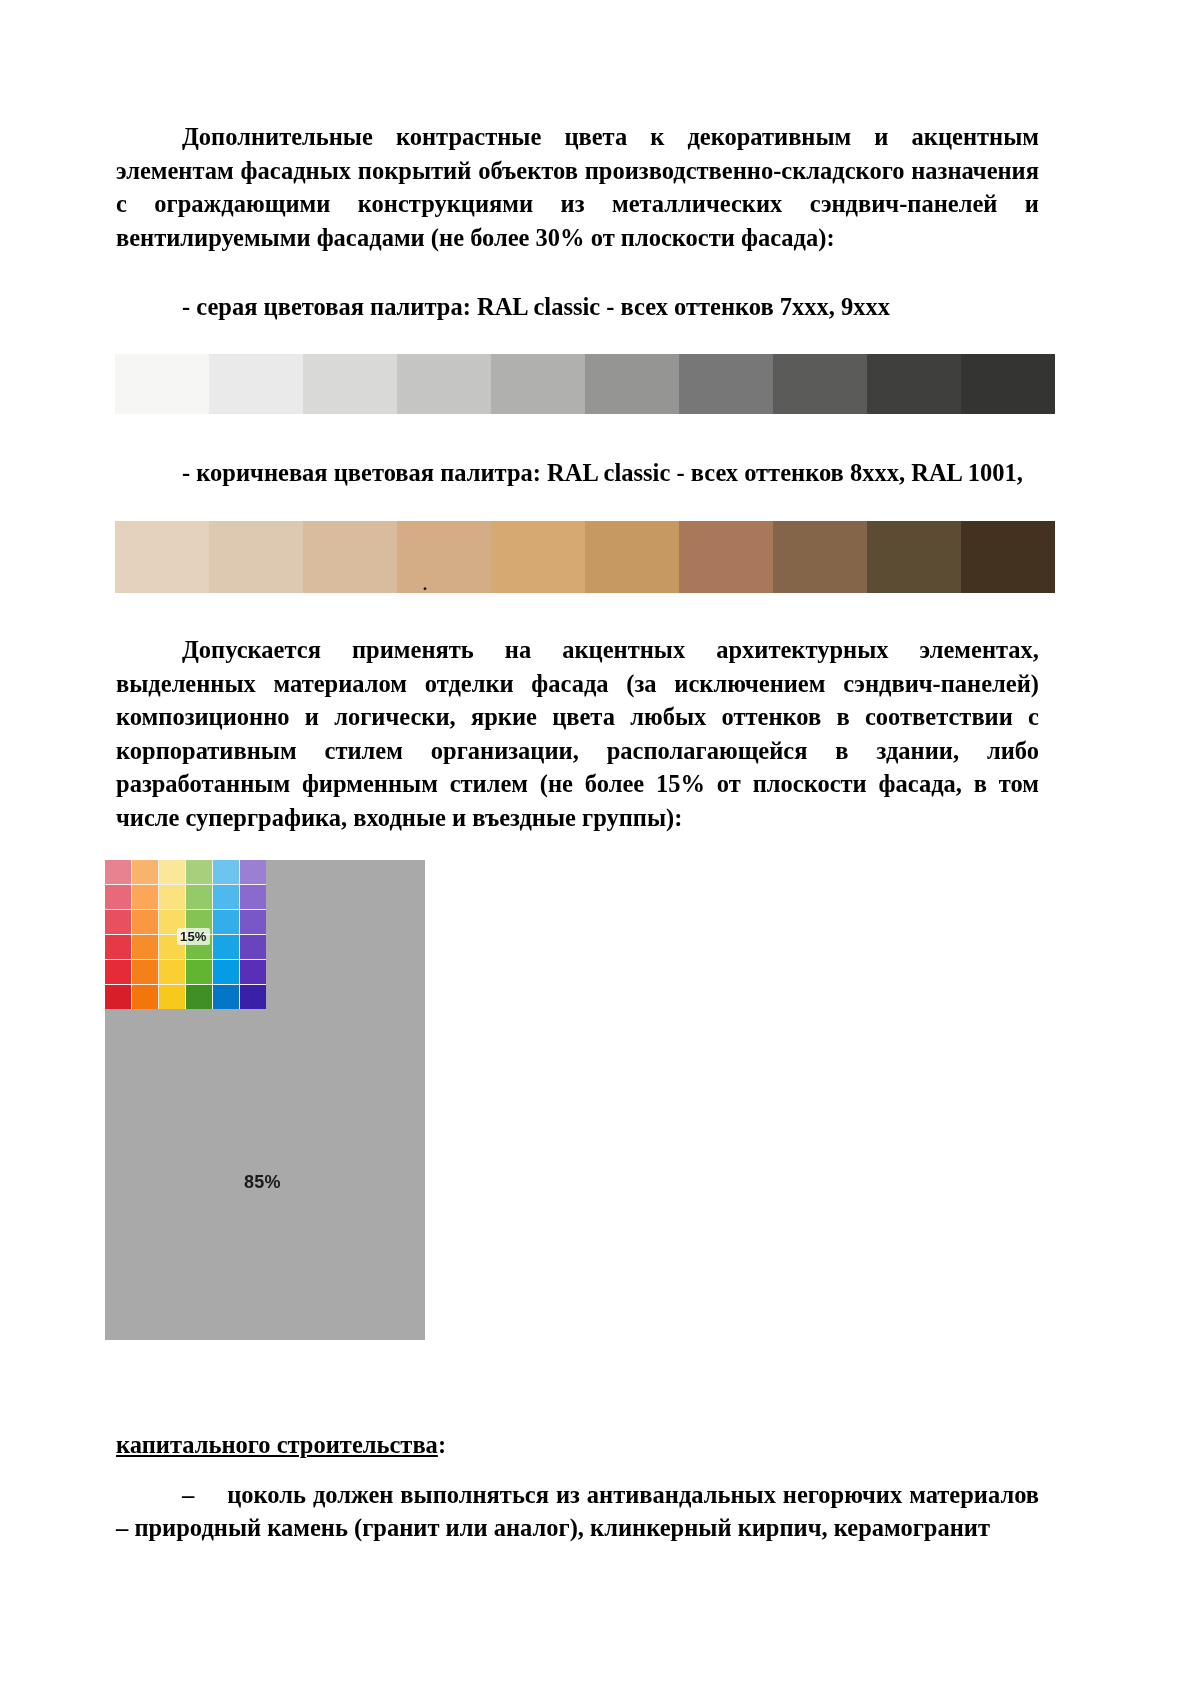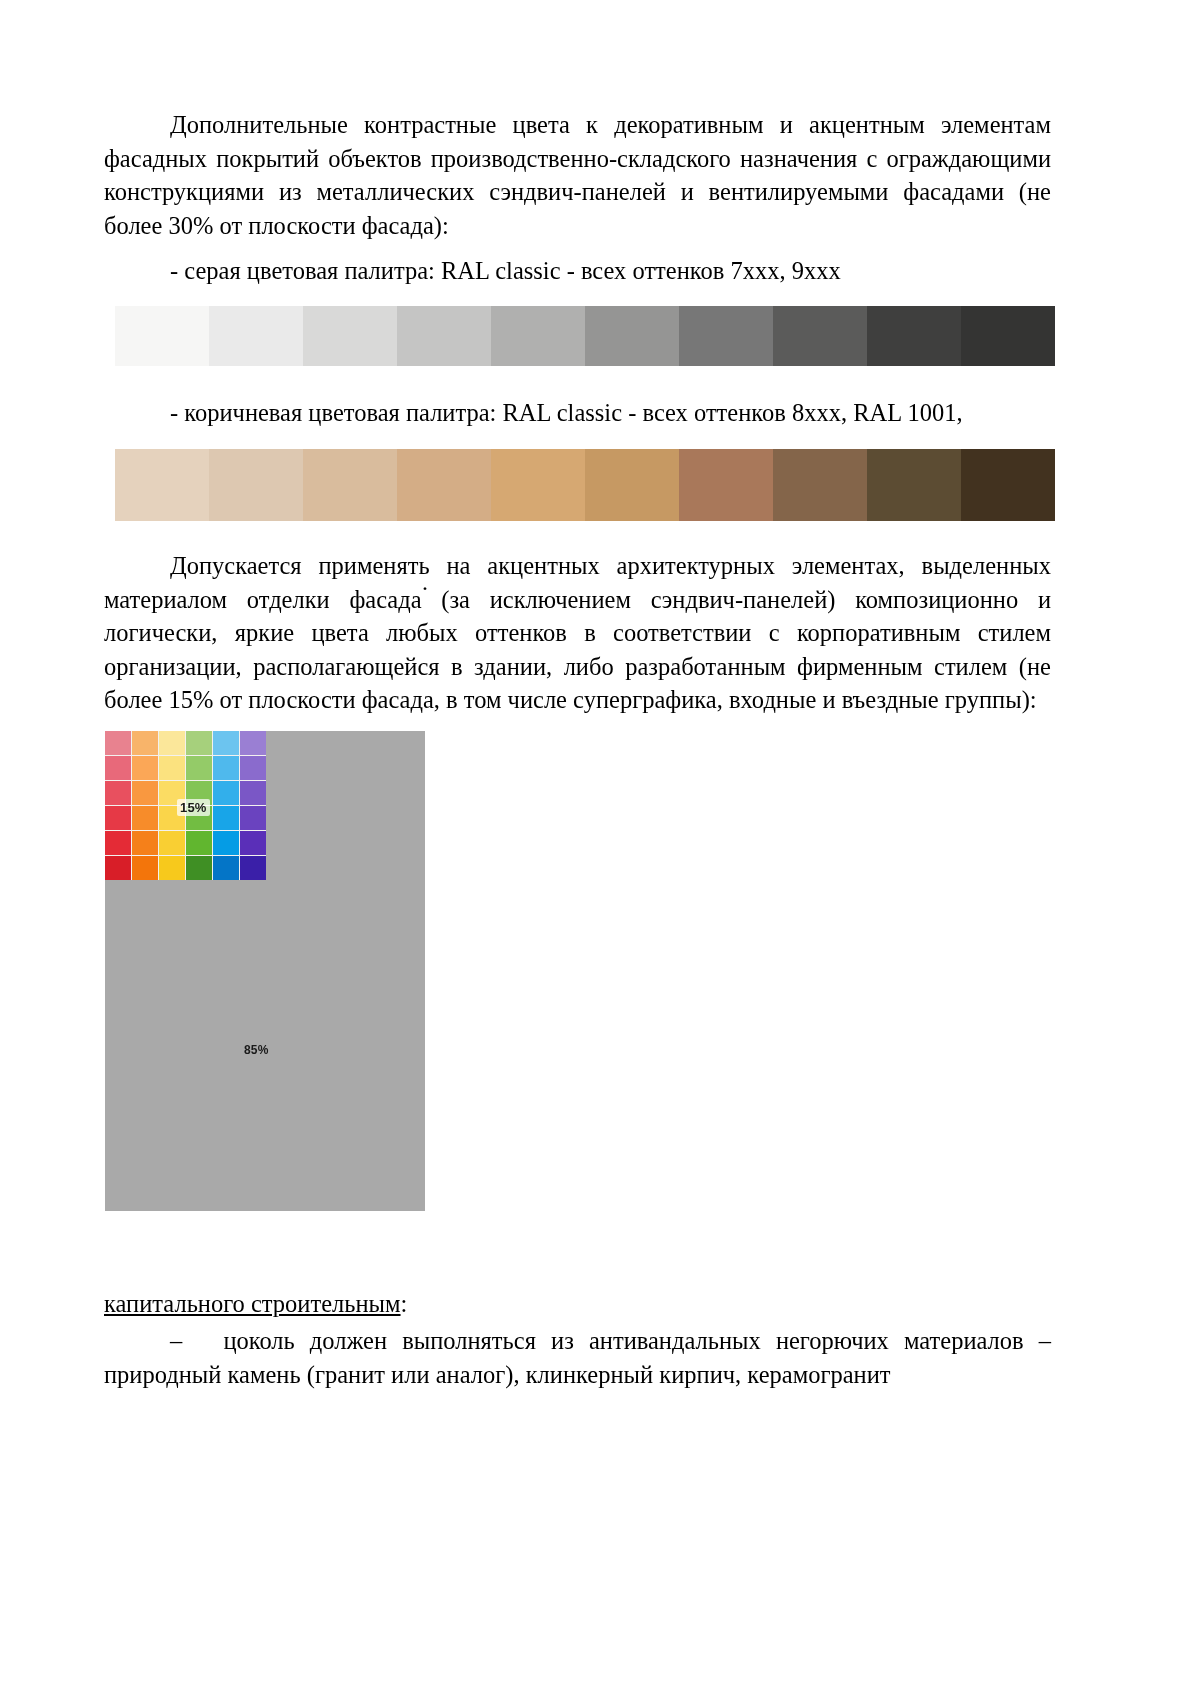--- a/index.html
+++ b/index.html
@@ -22,26 +22,27 @@
     height: 1697px;
     background: #fff;
   }
   .content {
     position: absolute;
     left: 100px;
     top: 104px;
     width: 955px;
   }
   p.para {
-    margin: 4px;
+    margin: 16px;
     font-size: 24.5px;
     line-height: 33.5px;
     text-align: justify;
     text-justify: inter-word;
     hyphens: none;
+    font-weight: bold;
   }
   p.para.indent { text-indent: 66px; }
   p.nojust { text-align: left; }
   .center { text-align: center; }
 
   
   .strip {
     display: flex;
     width: 940px;
     margin-left: 15px;
@@ -82,21 +83,21 @@
     background: rgba(255,255,255,0.72);
     padding: 1px 3px;
     border-radius: 2px;
     letter-spacing: .2px;
   }
   .lbl85 {
     position: absolute;
     left: 139px;
     top: 312px;
     font-family: "Liberation Sans", sans-serif;
-    font-size: 12px;
+    font-size: 18px;
     font-weight: bold;
     color: #1a1a1a;
     letter-spacing: .2px;
   }
   .prop-dot {
     position: absolute;
     left: 322px;
     top: 466px;
     font-size: 24px;
     line-height: 1;
@@ -223,21 +224,21 @@
       <span class="lbl85">85%</span>
     </div>
     <span class="prop-dot">.</span>
 
     <div style="height:14px"></div>
 
     <div style="height:18px"></div>
 
     <div style="height:40px"></div>
     <p class="para nojust">
-      <u class="ul">капитального строительным</u><span>:</span>
+      <u class="ul">капитального строительства</u><span>:</span>
     </p>
 
     <p class="para indent">
       <span>–</span>
       <span class="sp" style="width:26px"></span><span>цоколь должен выполняться из антивандальных негорючих материалов – природный камень (гранит или аналог), клинкерный кирпич, керамогранит</span>
     </p>
 
   </div>
 </div>
 

